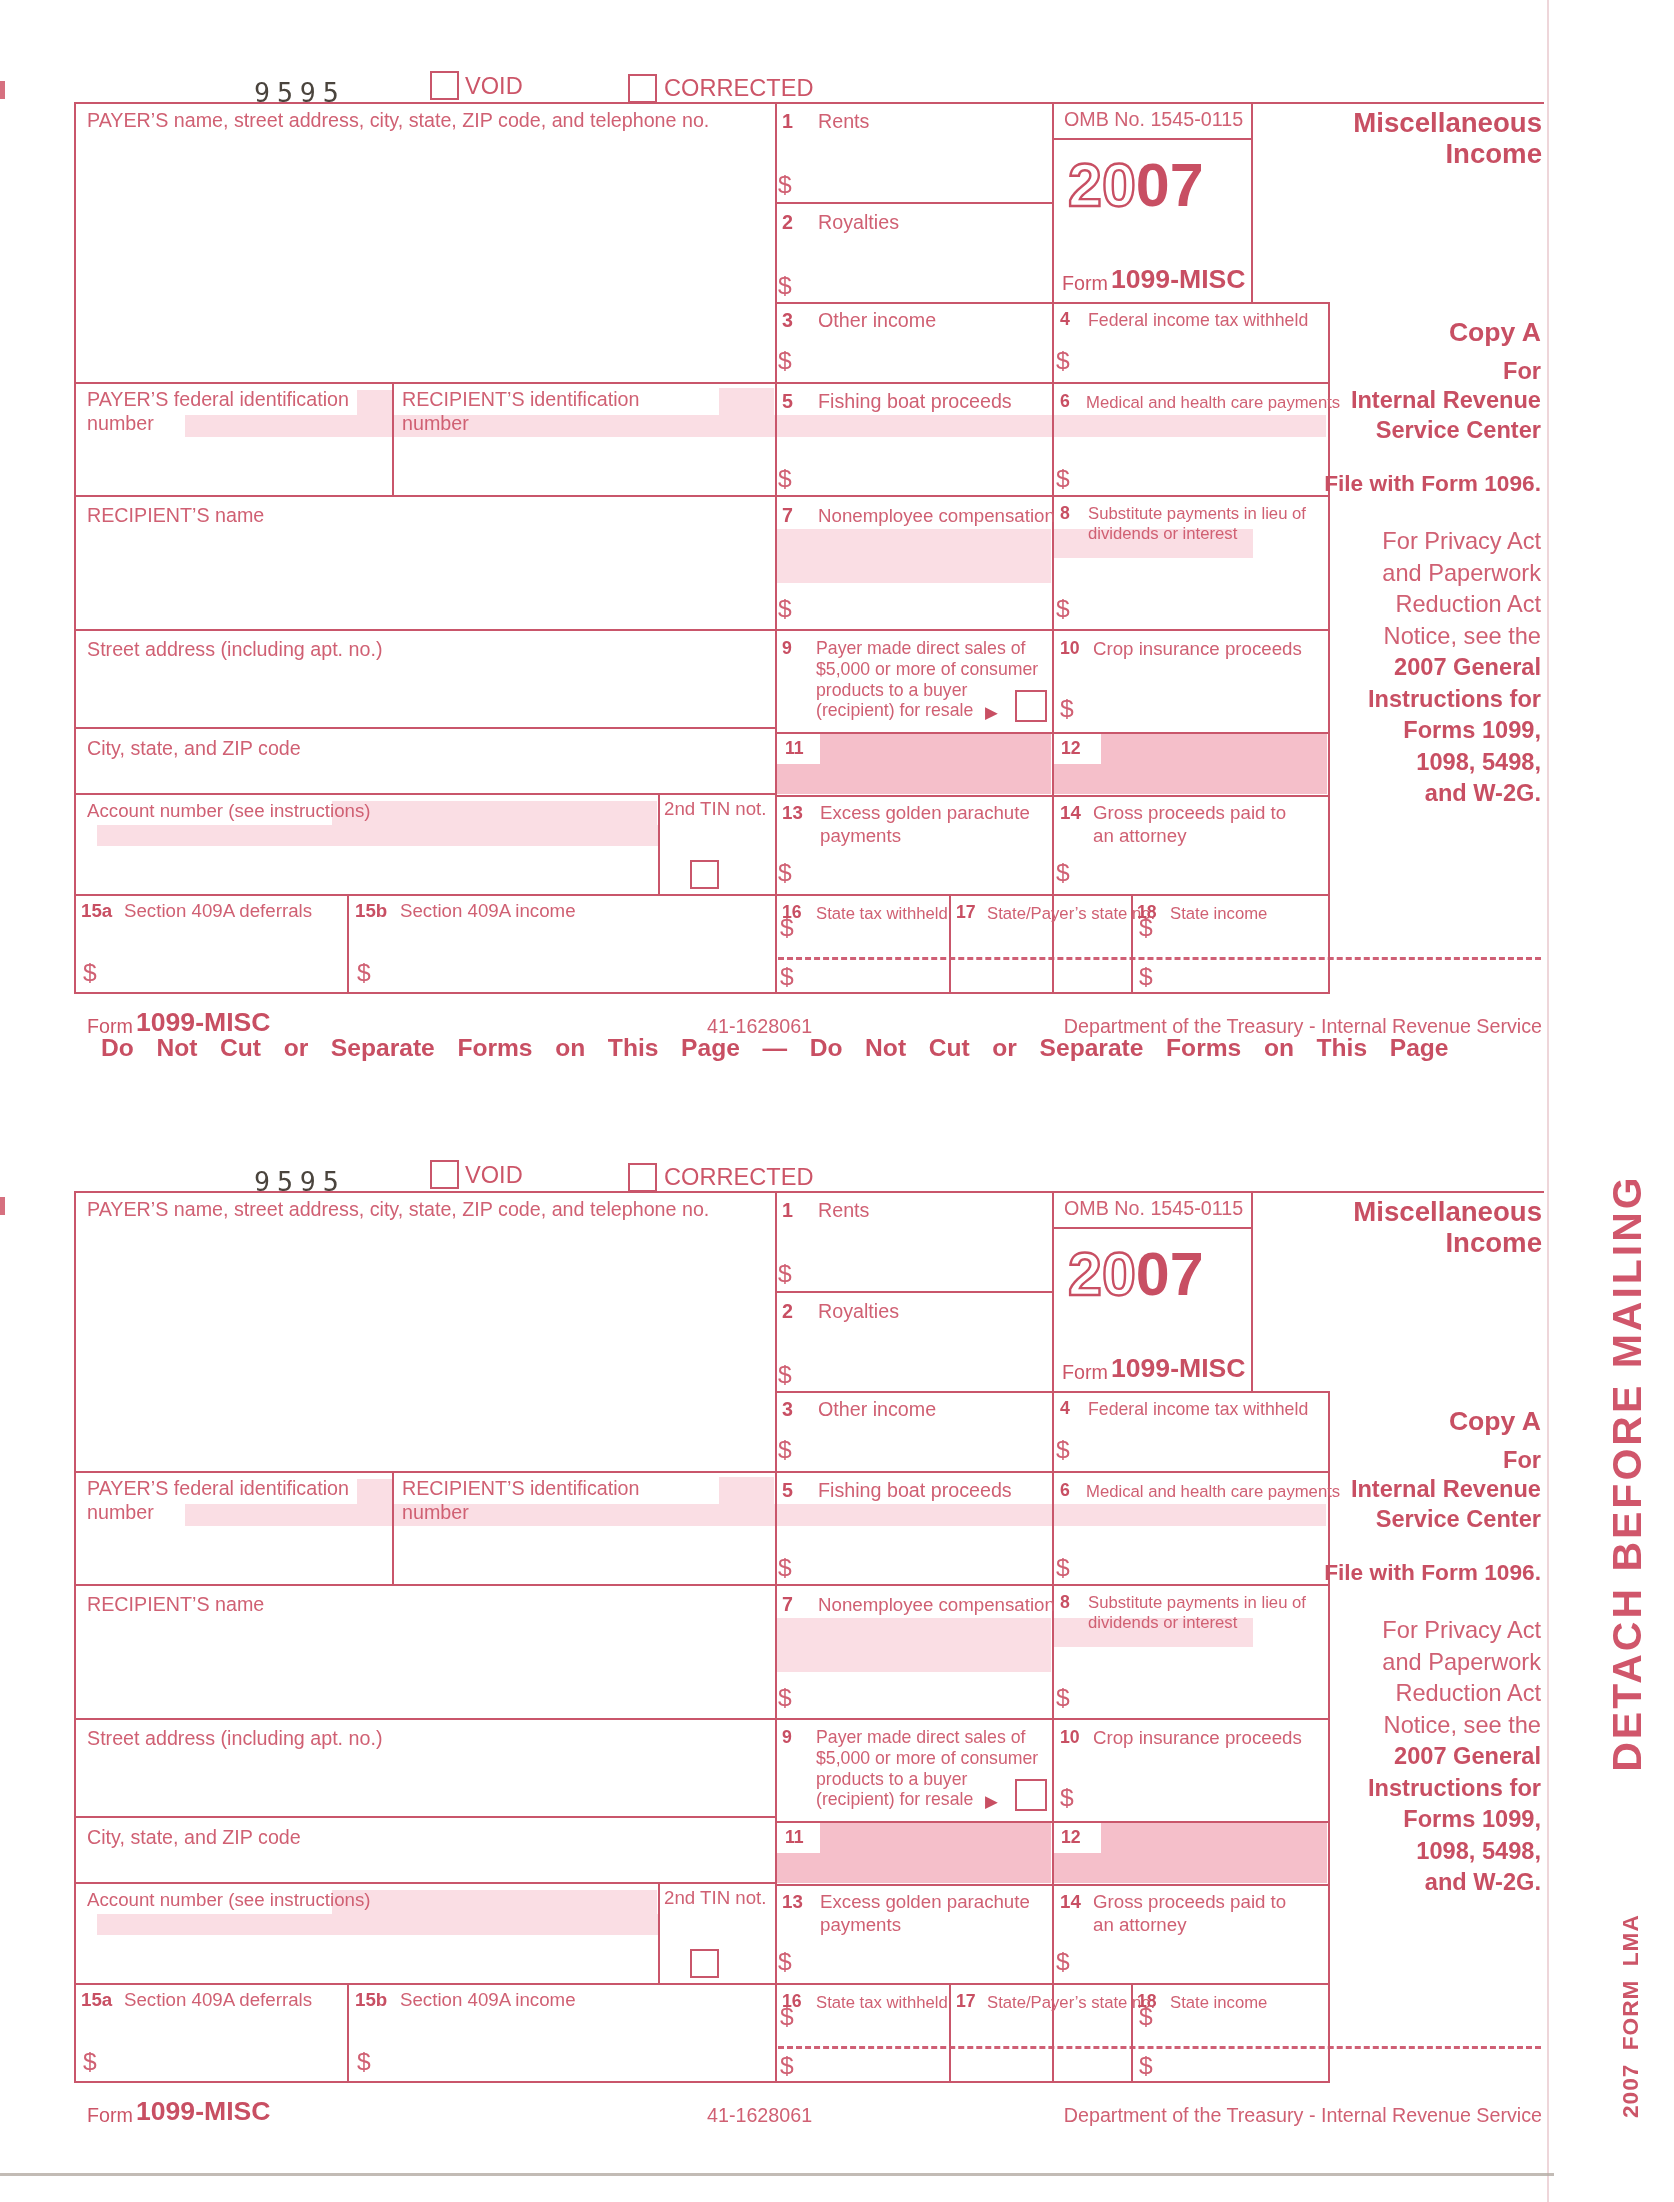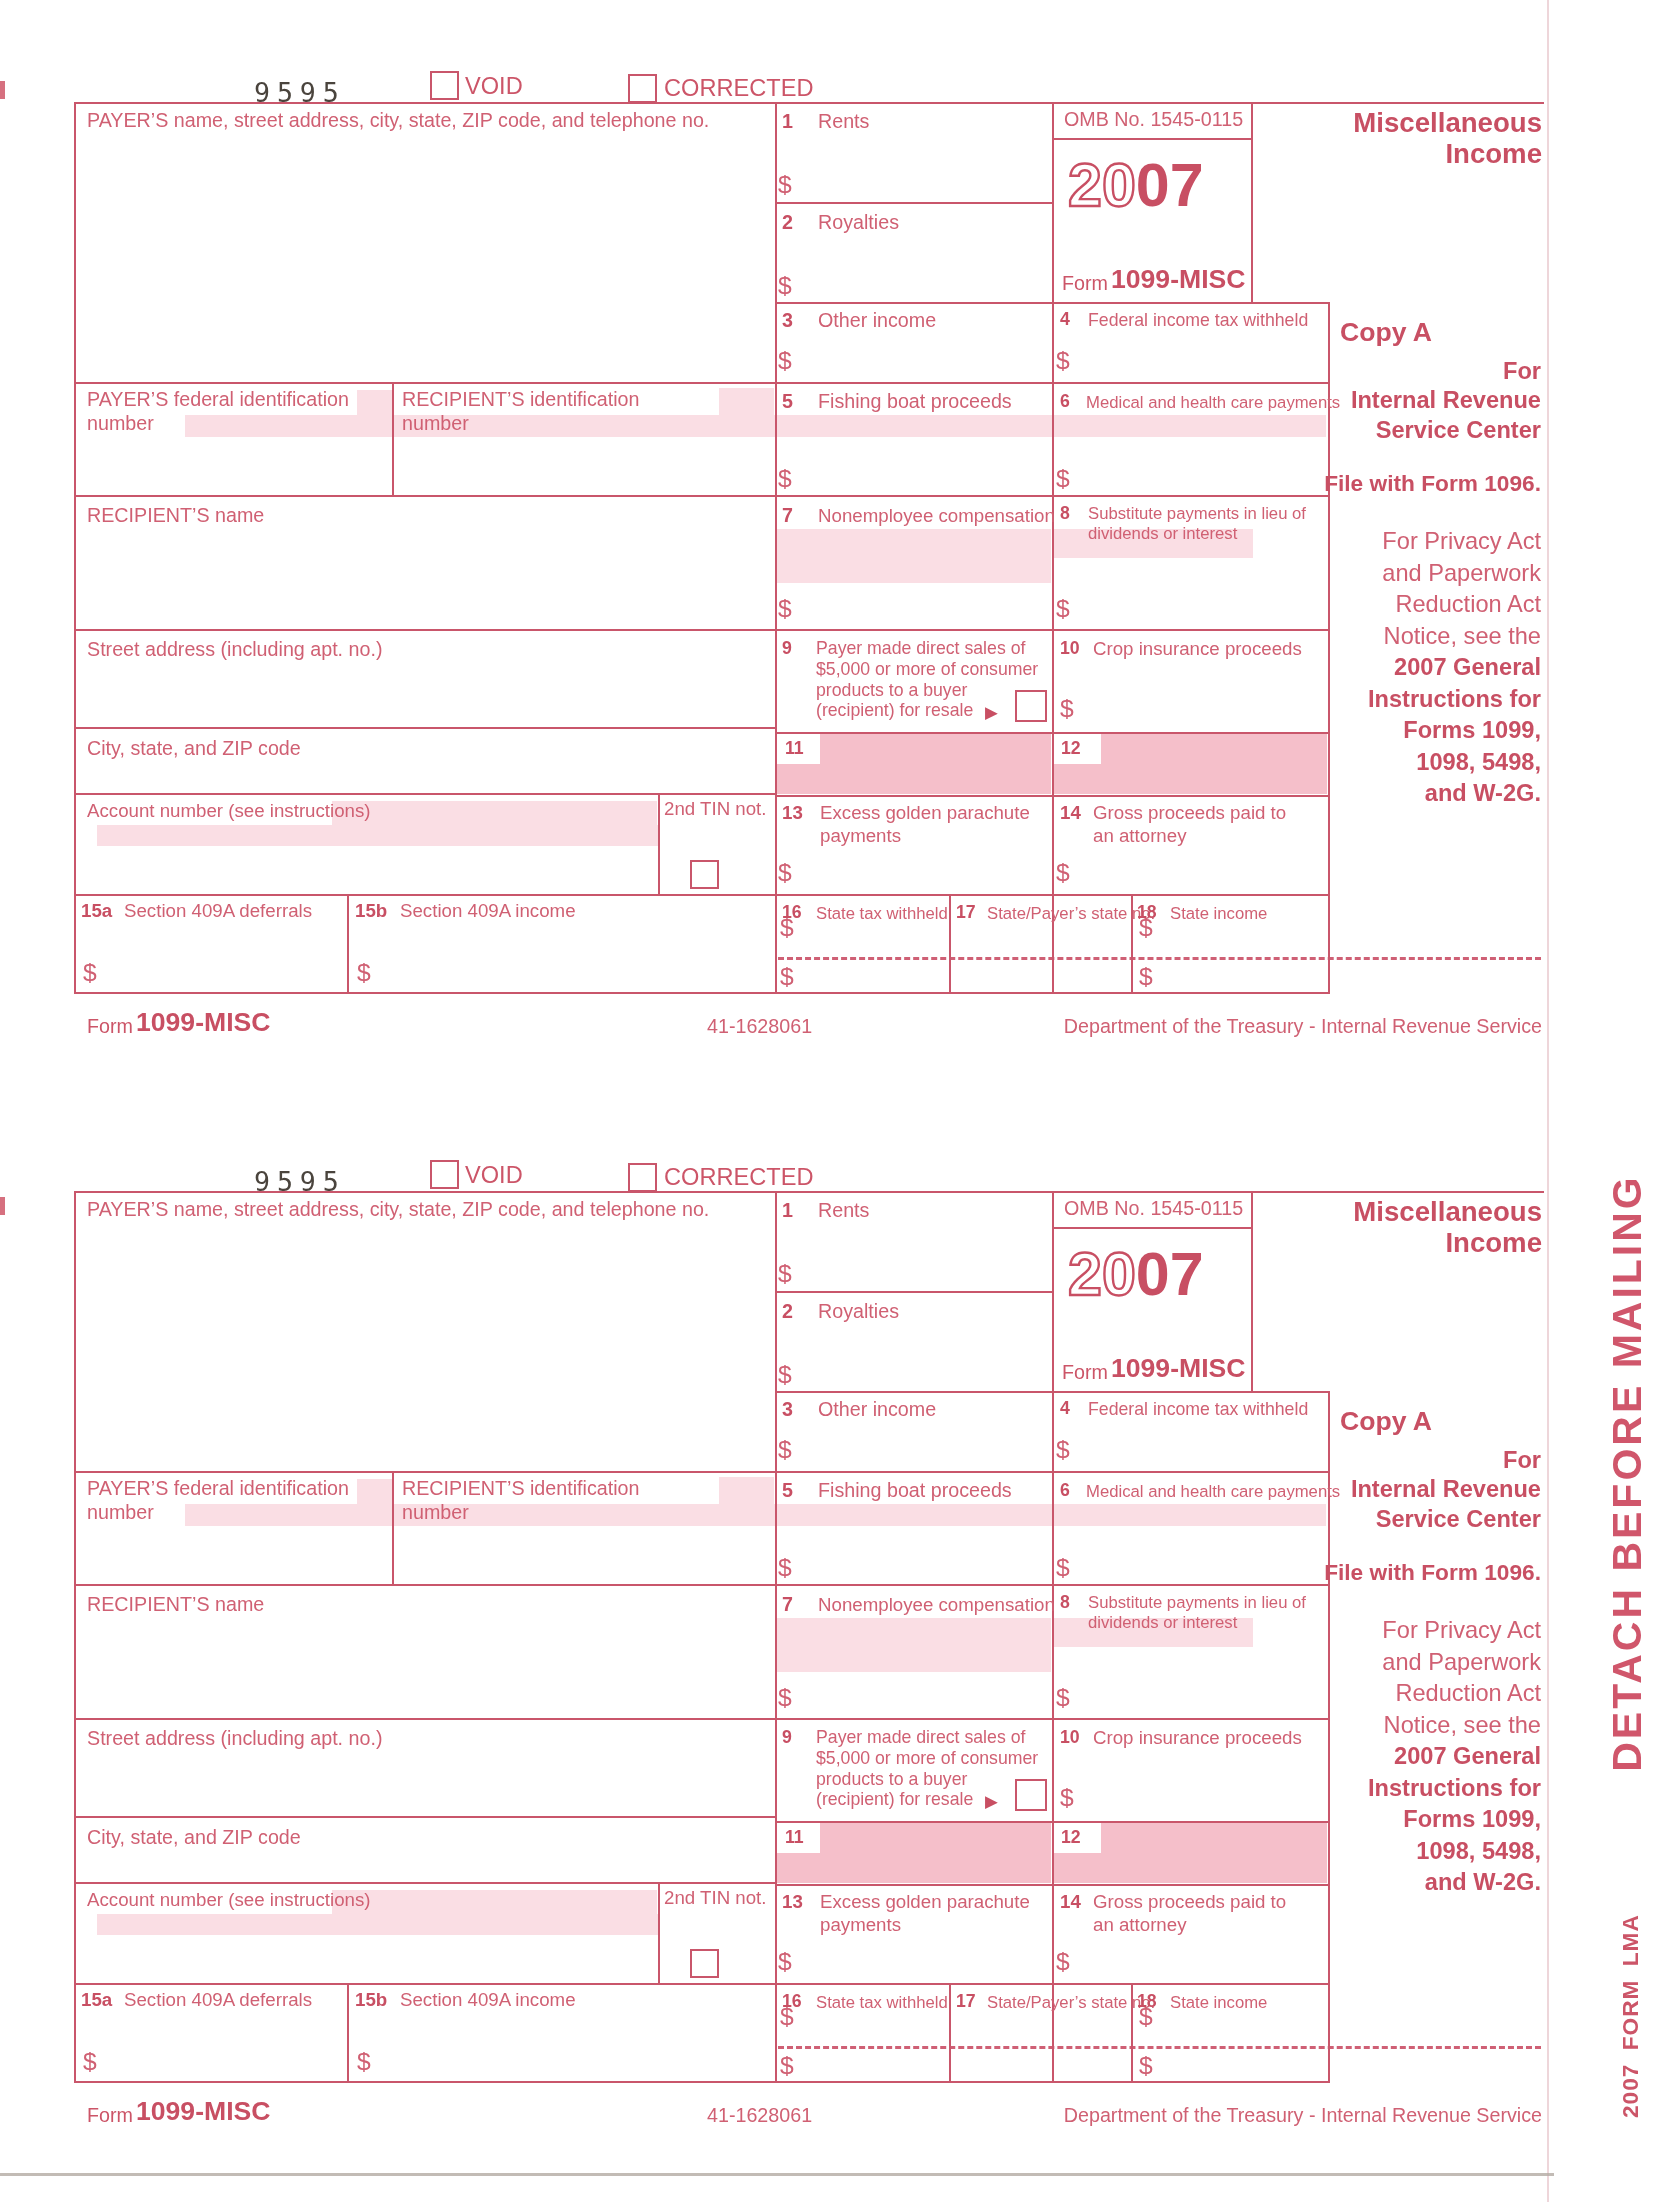--- a/index.html
+++ b/index.html
@@ -27,21 +27,21 @@
   .print-code{position:absolute;left:254px;top:77px;color:#4a443d;font-size:26.6px;
               font-family:"DejaVu Sans Mono", monospace;letter-spacing:6.9px;}
   .omb{position:absolute;left:1064px;top:108px;color:#d06073;font-size:19.7px;white-space:nowrap;}
   .year{position:absolute;left:1068px;top:150px;font-size:61px;font-weight:bold;color:#c84f63;white-space:nowrap;}
   .yr-outline{color:transparent;-webkit-text-stroke:2.4px #c84f63;}
   .formword{position:absolute;color:#cc5568;font-size:19.7px;white-space:nowrap;}
   .formnum{position:absolute;color:#c84f63;font-size:26.6px;font-weight:bold;white-space:nowrap;}
   .title-block{position:absolute;left:1212px;top:108px;width:330px;text-align:right;
                color:#c84f63;font-weight:bold;font-size:27.6px;line-height:30.5px;}
   .copy-col{position:absolute;left:1231px;top:315px;width:310px;text-align:right;color:#c84f63;}
-  .cc-copya{font-size:26.6px;font-weight:bold;line-height:34px;margin-bottom:7.9px;text-align:center;}
+  .cc-copya{font-size:26.6px;font-weight:bold;line-height:34px;margin-bottom:7.9px;}
   .cc-b24{font-size:23.6px;font-weight:bold;line-height:29.6px;}
   .cc-sc{margin-bottom:23.6px;}
   .cc-file{font-size:22.7px;font-weight:bold;line-height:29.6px;margin-bottom:27.6px;}
   .cc-p{font-size:23.6px;line-height:31.5px;color:#d06073;font-weight:normal;}
   .cc-i{font-size:23.6px;line-height:31.5px;font-weight:bold;}
   .arrow{position:absolute;color:#c84f63;font-size:16.7px;}
   .separator{position:absolute;left:101px;top:1034px;width:1448px;color:#c84f63;
              font-size:24.6px;font-weight:bold;word-spacing:15.8px;white-space:nowrap;}
   .edge-detach{position:absolute;left:1604px;top:1788px;width:630px;text-align:center;
                transform:rotate(-90deg);transform-origin:0 0;color:#d0566b;
@@ -361,20 +361,21 @@
   <div class="dollar" style="left:1139px;top:914px;">$</div>
   <div class="dollar" style="left:1139px;top:963px;">$</div>
 
   <div class="formword" style="left:87px;top:1015px;">Form</div>
   <div class="formnum" style="left:136px;top:1007px;">1099-MISC</div>
   <div class="f-label" style="left:707px;top:1015px;">41-1628061</div>
   <div class="f-label" style="left:951px;top:1015px;width:591px;text-align:right;">Department of the Treasury - Internal Revenue Service</div>
 </div>
 </div>
 
+  <div class="separator">Do Not Cut or Separate Forms on This Page — Do Not Cut or Separate Forms on This Page</div>
 
   <div class="edge-detach">DETACH BEFORE MAILING</div>
   <div class="edge-lma">2007 FORM LMA</div>
   <div class="perforation"></div>
   <div class="edge-tick" style="left:0;top:81px;width:4.9px;height:17.7px;"></div>
   <div class="edge-tick" style="left:0;top:1197px;width:4.9px;height:17.7px;"></div>
   <div class="scan-line"></div>
 </div>
 
 

